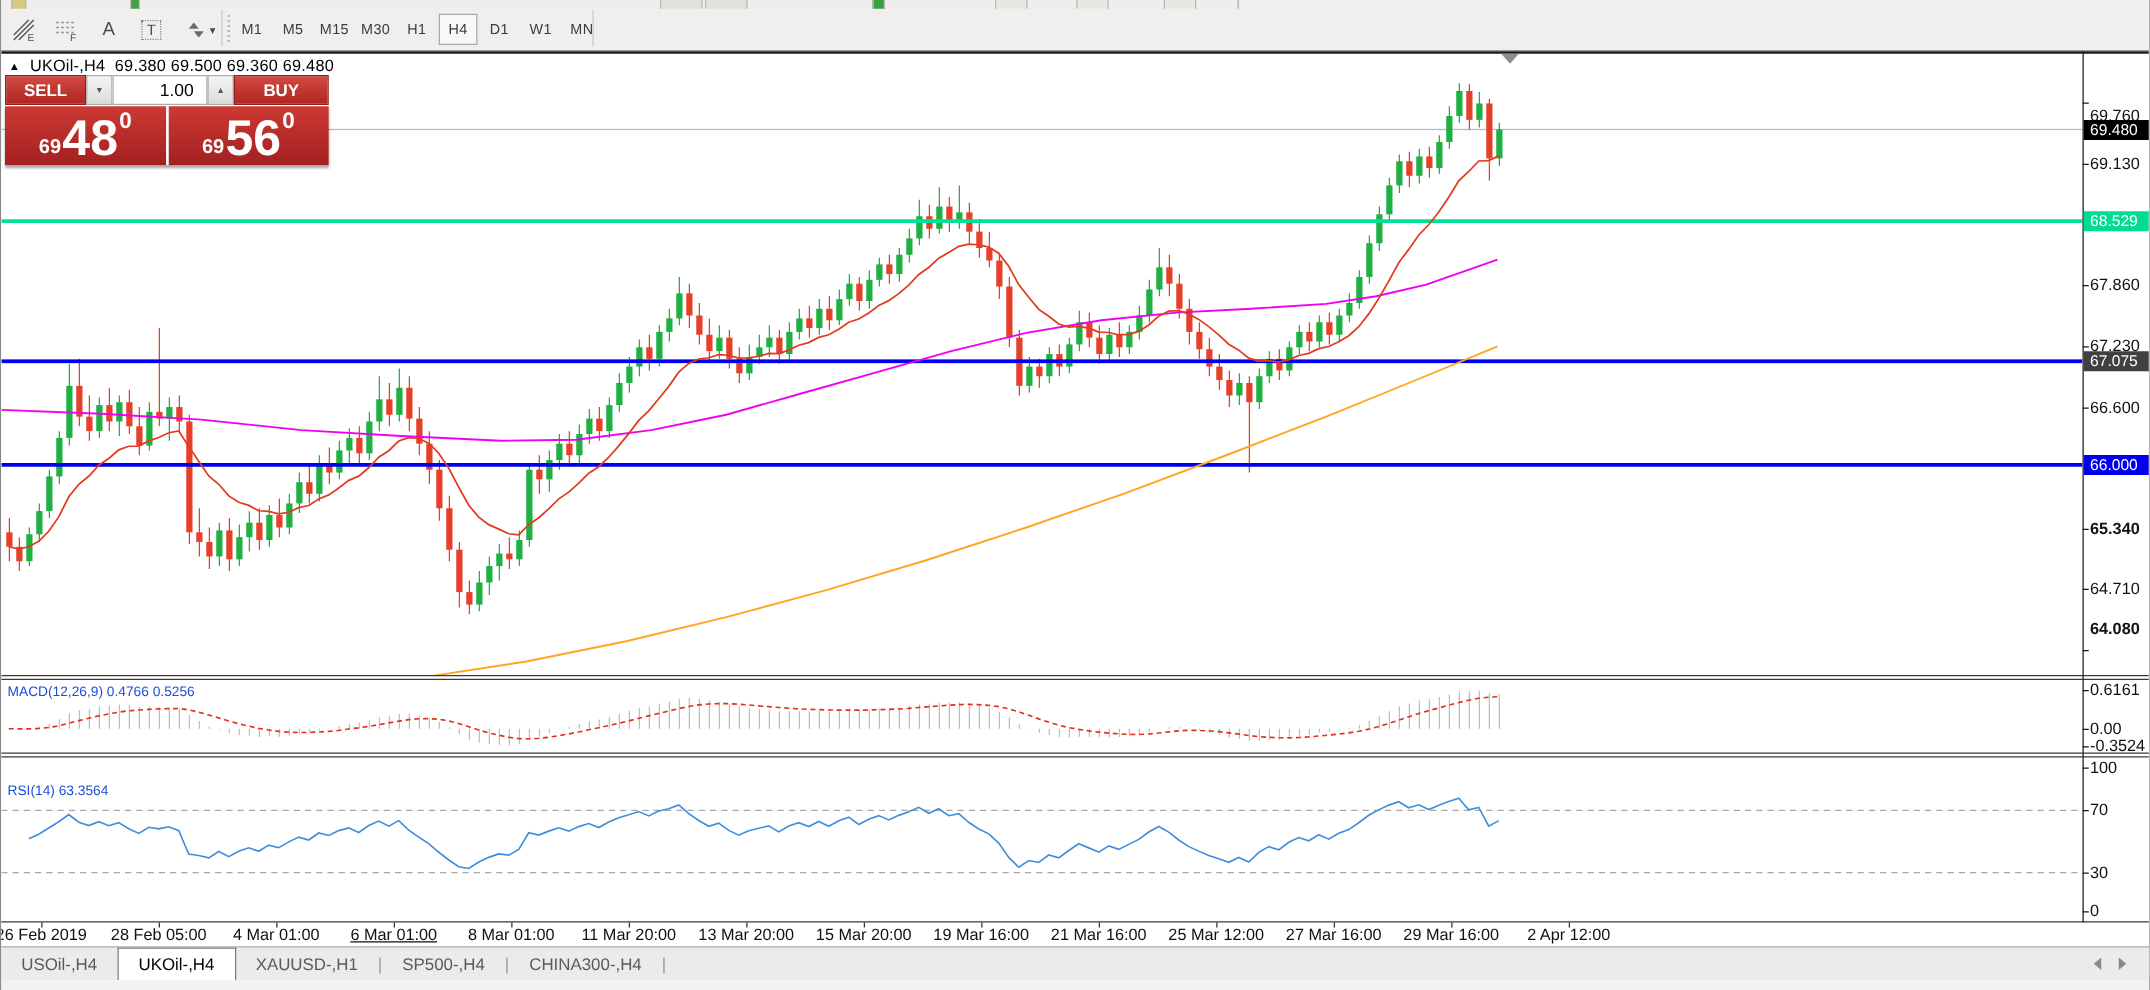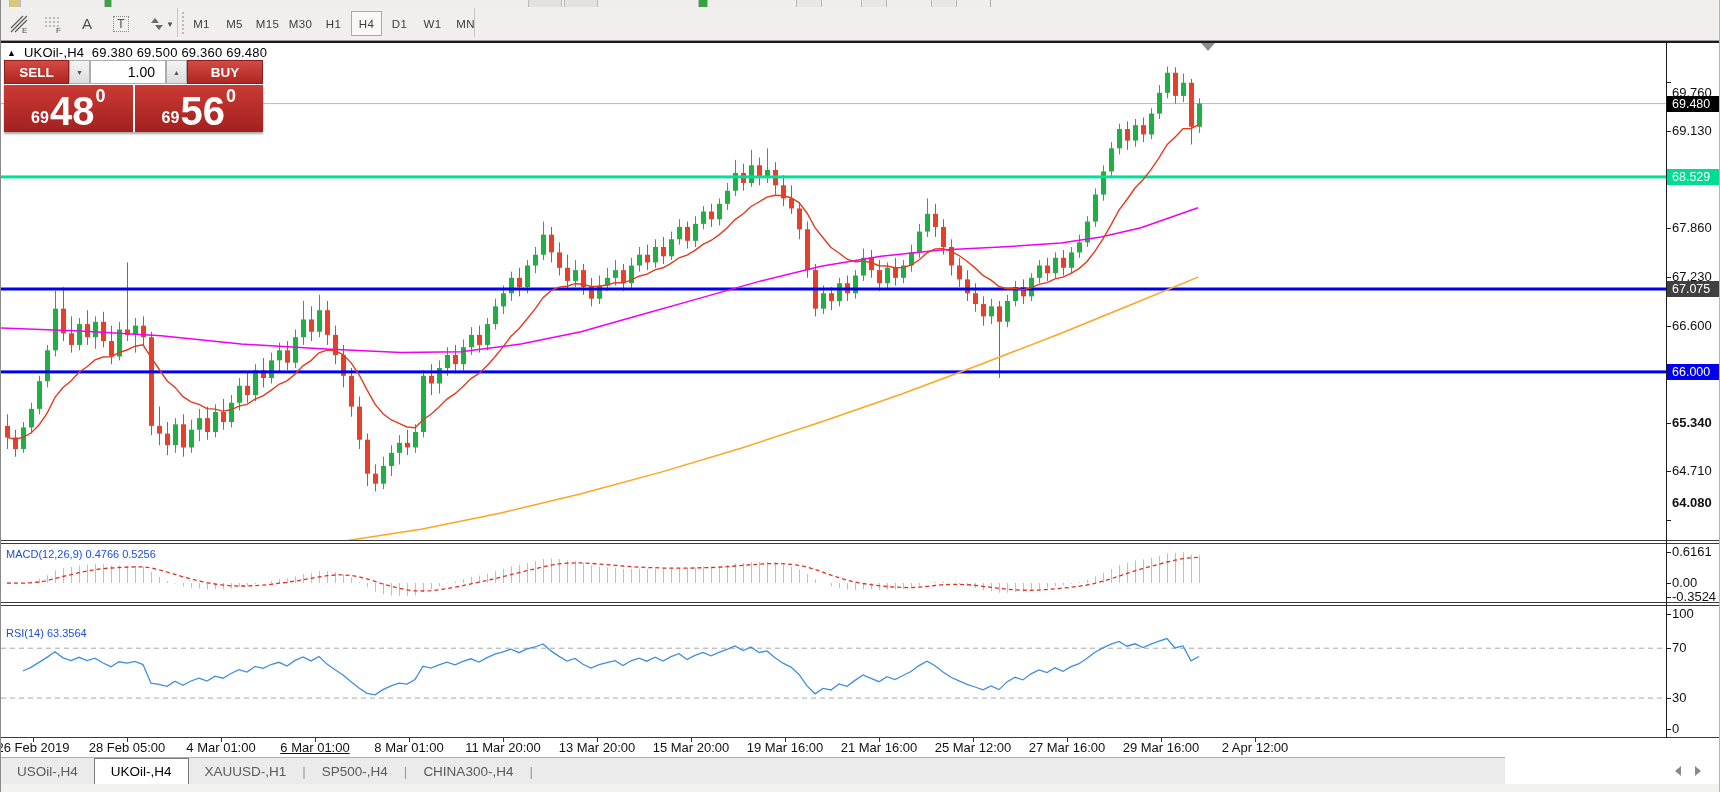--- a/index.html
+++ b/index.html
@@ -55,21 +55,21 @@
   #tp-row2 { display:flex; height:47px; margin-top:1px; box-shadow:0 2px 2px rgba(0,0,0,0.35); }
   .tp-price { flex:1; background:linear-gradient(#cc3a34,#a32020); color:#fff; display:flex; align-items:flex-end; justify-content:center; padding-bottom:2px; }
   .tp-price.left { border-right:2px solid #fff; }
   .tp-small { font-size:16px; font-weight:bold; line-height:1; margin-bottom:4px; }
   .tp-big   { font-size:40px; font-weight:600; line-height:0.92; margin:0 1px; }
   .tp-sup   { font-size:18px; font-weight:bold; line-height:1; align-self:flex-start; margin-top:2px; }
 
   .ind-label { position:absolute; left:5px; font-size:11px; color:#1d4ed8; }
 
   
-  #tab-bar { position:absolute; left:0; top:757px; width:1504px; height:27px; background:#ebebeb; border-top:1px solid #b0b0b0;
+  #tab-bar { position:absolute; left:0; top:757px; width:1720px; height:27px; background:#ebebeb; border-top:1px solid #b0b0b0;
              display:flex; align-items:stretch; font-size:13.5px; color:#5a5a5a; }
   .tab { display:flex; align-items:center; padding:0 16px; }
   .tab.active { background:#fff; border:1px solid #7a7a7a; border-bottom:none; color:#000; }
   .tab-sep { display:flex; align-items:center; color:#9a9a9a; }
   #tab-scroll { position:absolute; right:18px; top:0; height:27px; display:flex; align-items:center; gap:14px; }
   .scroll-arrow { width:0; height:0; border-top:5px solid transparent; border-bottom:5px solid transparent; }
   .scroll-arrow.left { border-right:6px solid #8a8a8a; }
   .scroll-arrow.right { border-left:6px solid #8a8a8a; }
   #bottom-strip { position:absolute; left:0; top:784px; width:1720px; height:8px; background:#f2f2f0; }
 </style>

